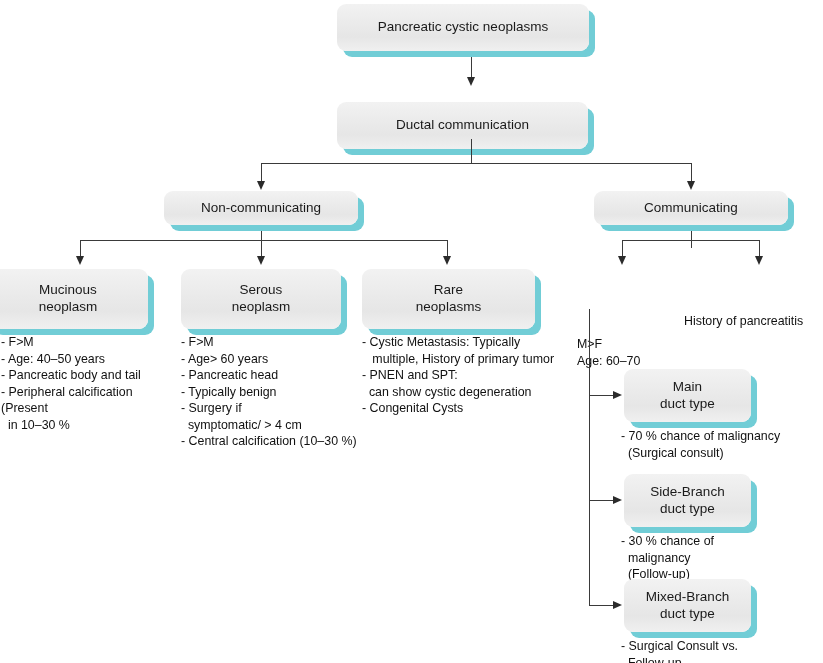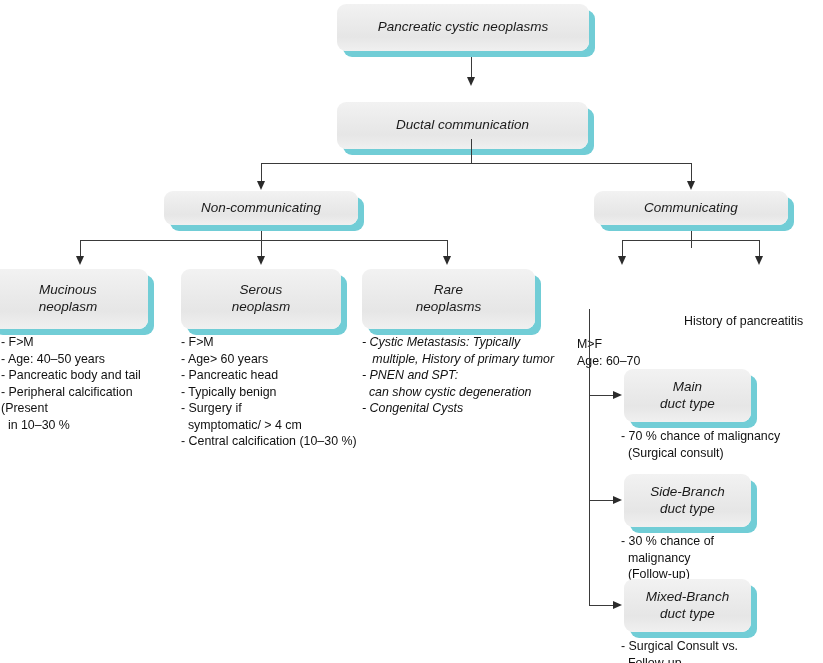--- a/index.html
+++ b/index.html
@@ -25,21 +25,20 @@
     background:linear-gradient(180deg,#f2f2f2 0%,#eaeaea 45%,#e6e6e6 70%,#f0f0f0 100%);
     box-shadow:6px 6px 0 0 #71cdd6;
     display:flex;
     align-items:center;
     justify-content:center;
     text-align:center;
     line-height:1.25;
     font-size:13.5px;
     color:#1a1a1a;
     padding:4px 8px;
-    font-style:italic;
   }
   .node span{display:block;}
 
   
   .txt{
     position:absolute;
     font-size:12.4px;
     line-height:1.33;
     color:#111111;
     white-space:pre-wrap;
@@ -143,21 +142,21 @@
   in 10–30 %</div>
 
   <div class="txt" style="left:181px;top:334px;width:185px;">- F&gt;M
 - Age&gt; 60 years
 - Pancreatic head
 - Typically benign
 - Surgery if
   symptomatic/ &gt; 4 cm
 - Central calcification (10–30 %)</div>
 
-  <div class="txt" style="left:362px;top:334px;width:210px;font-style:italic;">- Cystic Metastasis: Typically
+  <div class="txt" style="left:362px;top:334px;width:210px;">- Cystic Metastasis: Typically
    multiple, History of primary tumor
 - PNEN and SPT:
   can show cystic degeneration
 - Congenital Cysts</div>
 
   <div class="txt" style="left:577px;top:312px;width:110px;margin-top:24px;">M&gt;F
 Age: 60–70</div>
 
   <div class="txt" style="left:684px;top:313px;width:145px;">History of pancreatitis</div>
 

